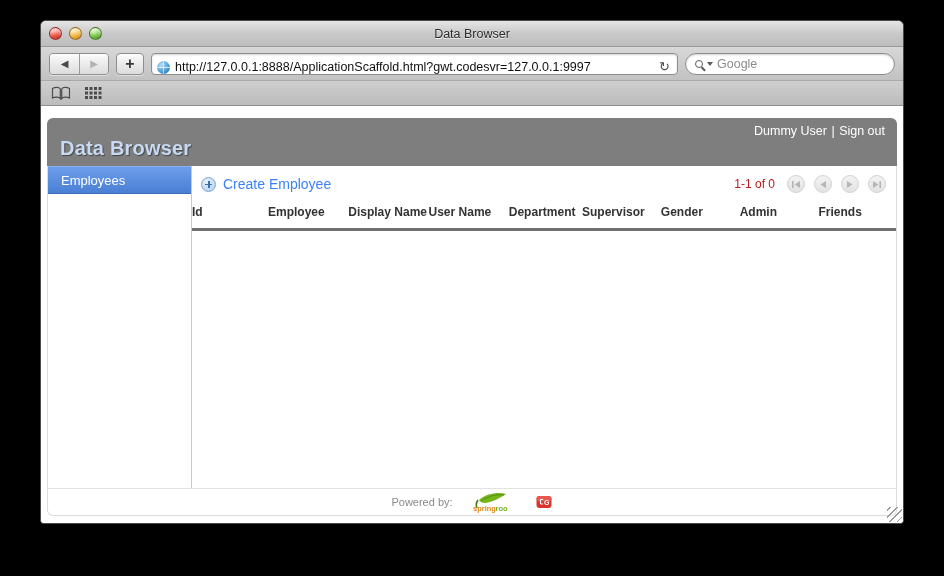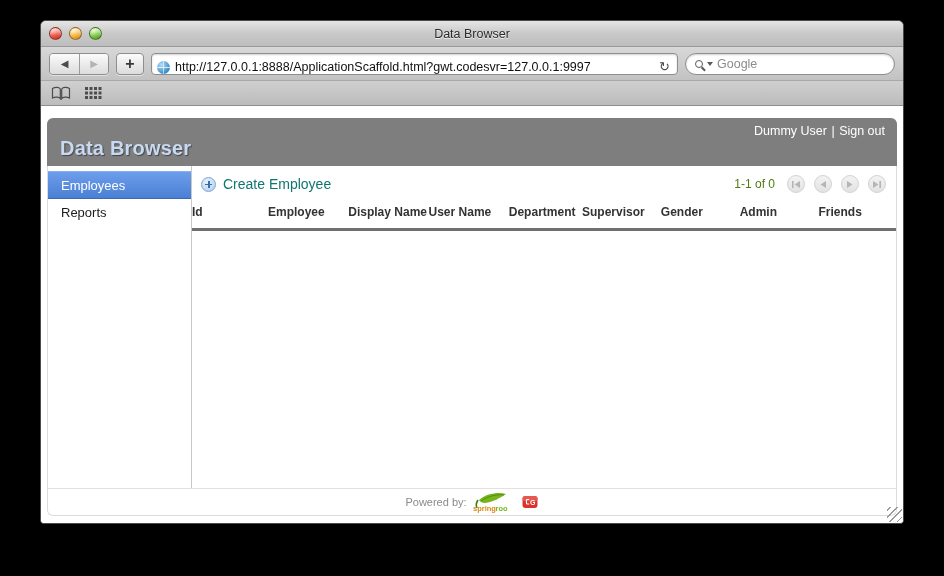--- a/index.html
+++ b/index.html
@@ -206,21 +206,20 @@
     display: flex;
     height: 322px;
     background: #fff;
     border-left: 1px solid #dcdcdc;
     border-right: 1px solid #dcdcdc;
   }
   .sidebar {
     width: 144px;
     flex: 0 0 144px;
     border-right: 1px solid #c9c9c9;
-    padding-top: 5px;
     background: #fff;
   }
   .nav-item {
     height: 28px;
     line-height: 28px;
     padding-left: 13px;
     font-size: 13px;
     color: #1a1a1a;
     cursor: default;
   }
@@ -241,41 +240,41 @@
 
   
   .list-toolbar {
     height: 36px;
     display: flex;
     align-items: center;
     padding: 0 10px 0 9px;
   }
   .create-btn {
     display: flex; align-items: center; gap: 7px;
-    font-size: 14px; color: #0f766e;
+    font-size: 14px; color: #3b82f6;
   }
   .plus-circle {
     width: 15px; height: 15px;
     border-radius: 50%;
     background: radial-gradient(circle at 40% 32%, #eaf2fd 0%, #c5dbf5 60%, #a8c8ec 100%);
     border: 1px solid #7da6d4;
     position: relative;
     flex: 0 0 auto;
   }
   .plus-circle::before, .plus-circle::after {
     content: ""; position: absolute; background: #3a6ea8;
   }
   .plus-circle::before { left: 3px; top: 6px; width: 7px; height: 1.6px; }
   .plus-circle::after  { left: 6px; top: 3px; width: 1.6px; height: 7px; }
 
   .pager {
     margin-left: auto;
     display: flex; align-items: center; gap: 9px;
   }
-  .pager-label { font-size: 12px; color: #4d7c0f; margin-right: 3px; margin-left: 28px; }
+  .pager-label { font-size: 12px; color: #b91c1c; margin-right: 3px; margin-left: 28px; }
   .pg-btn {
     width: 18px; height: 18px; border-radius: 50%;
     background: linear-gradient(to bottom, #f3f3f3 0%, #e2e2e2 100%);
     border: 1px solid #d2d2d2;
     display: flex; align-items: center; justify-content: center;
     color: #b5b5b5;
   }
   .pg-btn svg { display: block; }
 
   
@@ -295,21 +294,21 @@
   
   .app-footer {
     height: 28px;
     border: 1px solid #dcdcdc;
     border-top: 1px solid #e2e2e2;
     border-radius: 0 0 6px 6px;
     background: #fff;
     display: flex;
     align-items: center;
     justify-content: center;
-    gap: 6px;
+    gap: 20px;
   }
   .powered-text {
     font-size: 11px;
     color: #8a8a8a;
   }
   .logo-roo { display: flex; align-items: center; }
   .logo-gwt { display: flex; align-items: center; }
 
   
   .resize-grip {
@@ -391,21 +390,20 @@
           <span>Dummy User</span>
           <span class="sep">|</span>
           <a href="#">Sign out</a>
         </div>
       </div>
 
       <div class="app-body">
 
         <div class="sidebar">
           <div class="nav-item selected">Employees</div>
-          <div class="nav-item">Reports</div>
         </div>
 
         <div class="content">
 
           <div class="list-toolbar">
             <div class="create-btn">
               <span class="plus-circle"></span>
               <span>Create Employee</span>
             </div>
 

